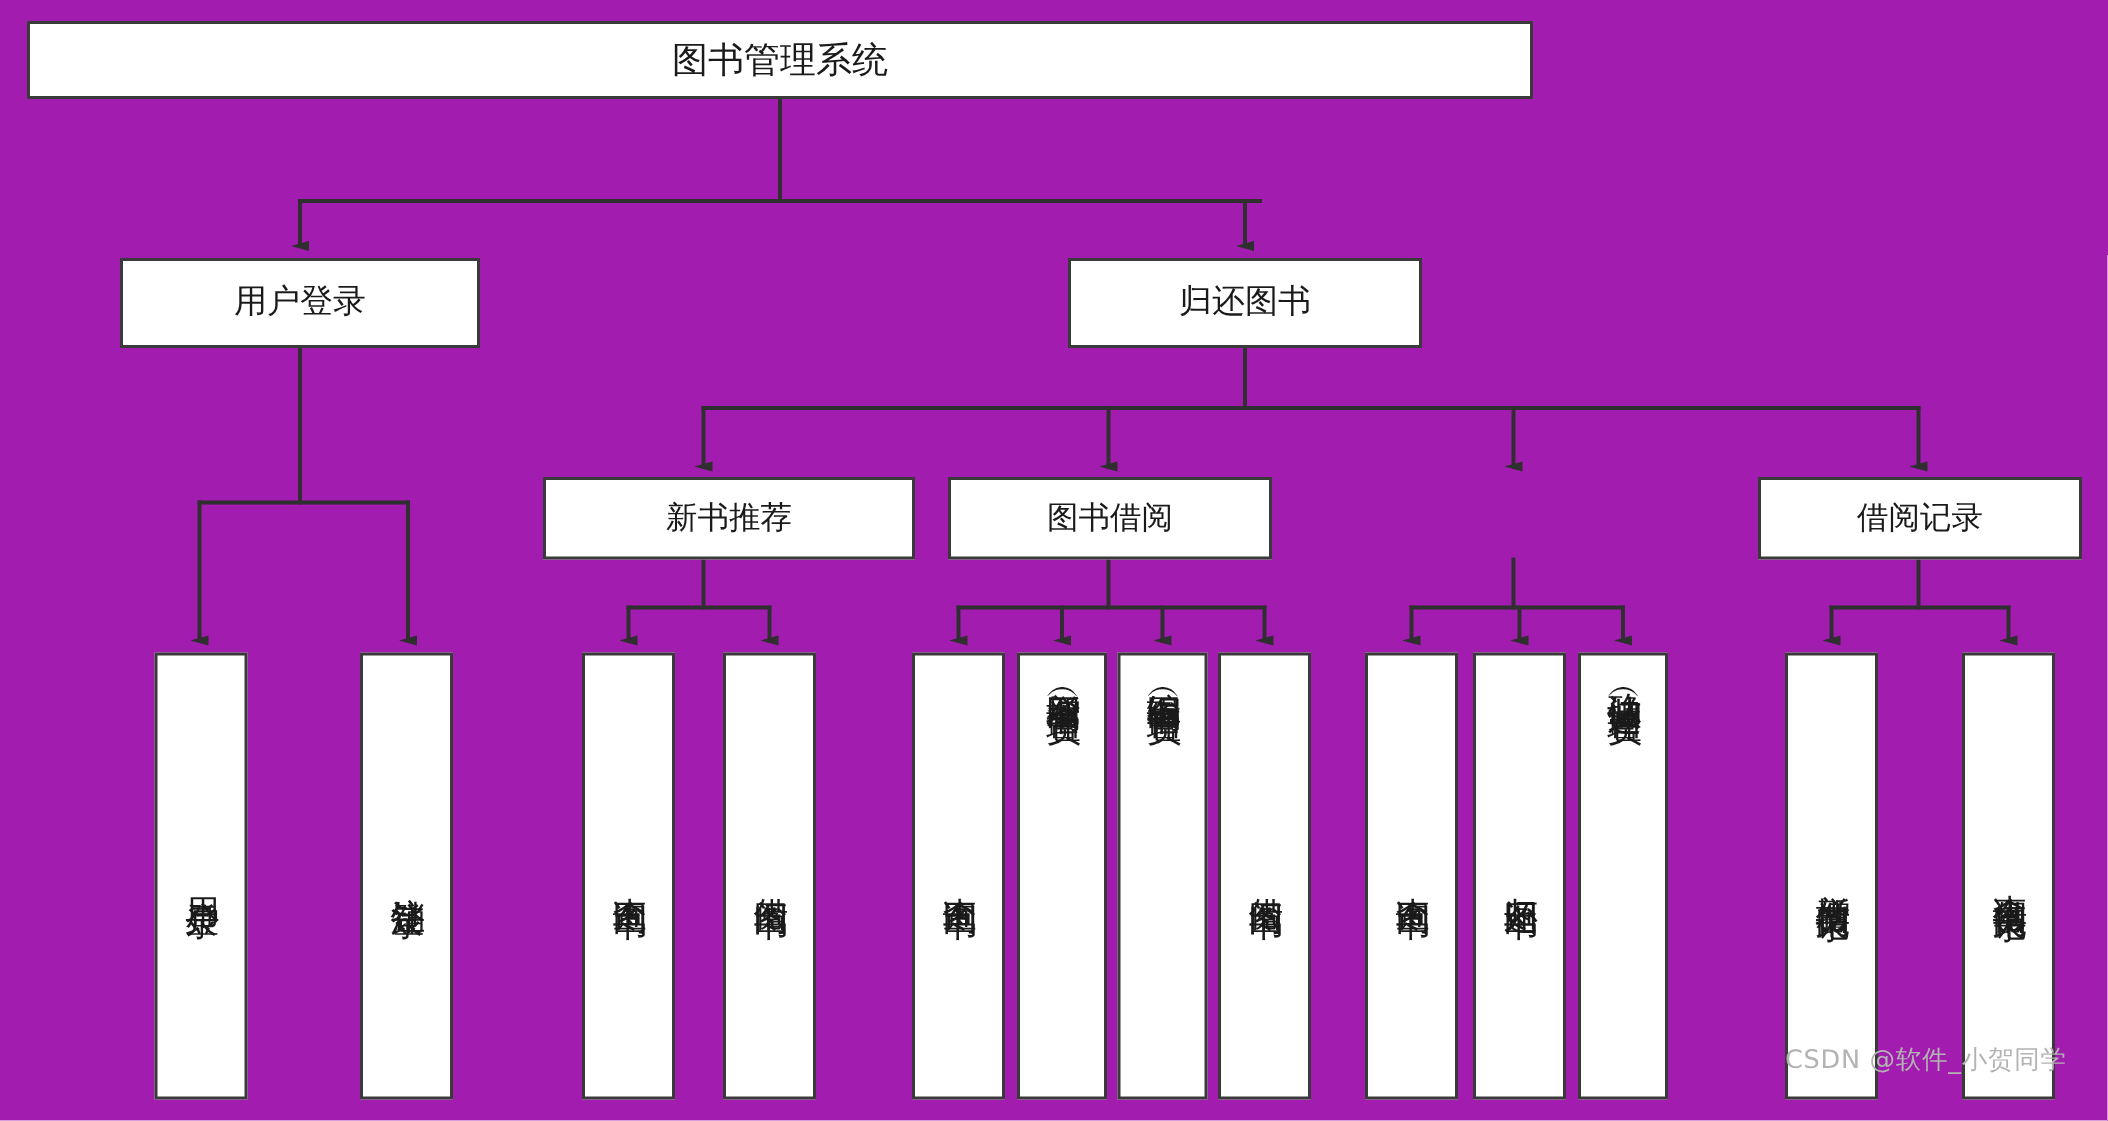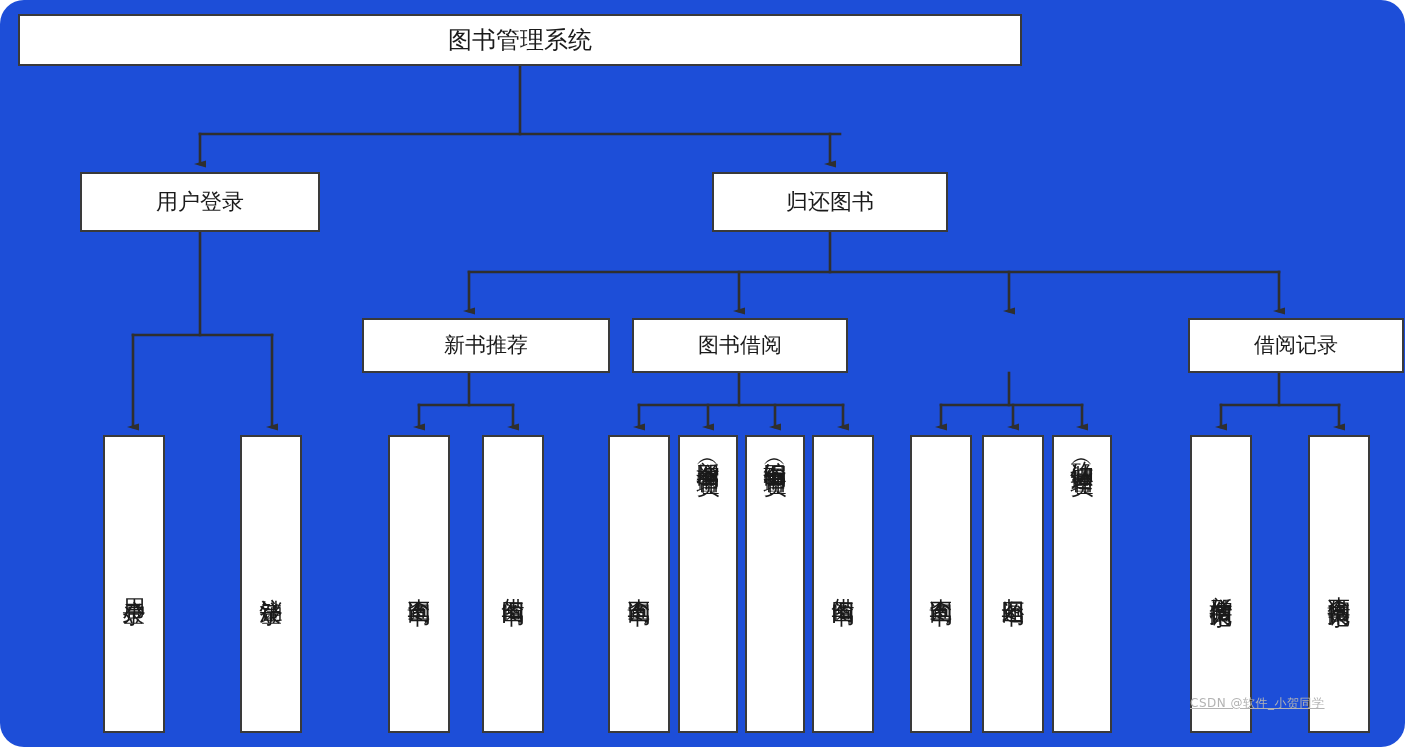--- a/index.html
+++ b/index.html
@@ -7,23 +7,22 @@
     padding: 0;
     background: #ffffff;
   }
   body {
     font-family: "DejaVu Sans", "Liberation Sans", sans-serif;
   }
   #canvas {
     position: relative;
     width: 1405px;
     height: 747px;
-    background: #1d4ed8;
+    background: #a21caf;
     overflow: hidden;
-    border-radius: 24px;
   }
   #edges {
     position: absolute;
     left: 0;
     top: 0;
     width: 1405px;
     height: 747px;
     pointer-events: none;
   }
   .node {
@@ -57,25 +56,24 @@
     justify-content: center;
     padding: 6px 0;
   }
   .node.leaf.topalign {
     justify-content: flex-start;
   }
   .watermark {
     position: absolute;
     left: 1190px;
     top: 695px;
-    font-size: 12px;
+    font-size: 17px;
     color: #b3b3b3;
     white-space: nowrap;
     letter-spacing: 0.5px;
-    text-decoration: underline;
   }
 </style>
 </head>
 <body>
 
 <div id="canvas">
 
   <svg id="edges" viewBox="0 0 1405 747" xmlns="http://www.w3.org/2000/svg">
     <defs>
       <marker id="arrow" markerWidth="10" markerHeight="12" refX="3.6" refY="6" orient="auto" markerUnits="userSpaceOnUse">
@@ -126,21 +124,21 @@
     </g>
   </svg>
 
   <div class="node root" style="left:18px;top:14px;width:1004px;height:52px;">图书管理系统</div>
 
   <div class="node lvl1" style="left:80px;top:172px;width:240px;height:60px;">用户登录</div>
   <div class="node lvl1" style="left:712px;top:172px;width:236px;height:60px;">归还图书</div>
 
   <div class="node lvl2" style="left:362px;top:318px;width:248px;height:55px;">新书推荐</div>
   <div class="node lvl2" style="left:632px;top:318px;width:216px;height:55px;">图书借阅</div>
-  <div class="node lvl2" style="left:1172px;top:318px;width:216px;height:55px;margin-left:16px;">借阅记录</div>
+  <div class="node lvl2" style="left:1172px;top:318px;width:216px;height:55px;">借阅记录</div>
 
   <div class="node leaf" style="left:103px;top:435px;width:62px;height:298px;">用户登录</div>
   <div class="node leaf" style="left:240px;top:435px;width:62px;height:298px;">注销登录</div>
 
   <div class="node leaf" style="left:388px;top:435px;width:62px;height:298px;">查询图书</div>
   <div class="node leaf" style="left:482px;top:435px;width:62px;height:298px;">借阅图书</div>
 
   <div class="node leaf" style="left:608px;top:435px;width:62px;height:298px;">查询图书</div>
   <div class="node leaf topalign" style="left:678px;top:435px;width:60px;height:298px;">新增图书（管理员）</div>
   <div class="node leaf topalign" style="left:745px;top:435px;width:60px;height:298px;">编辑图书（管理员）</div>

